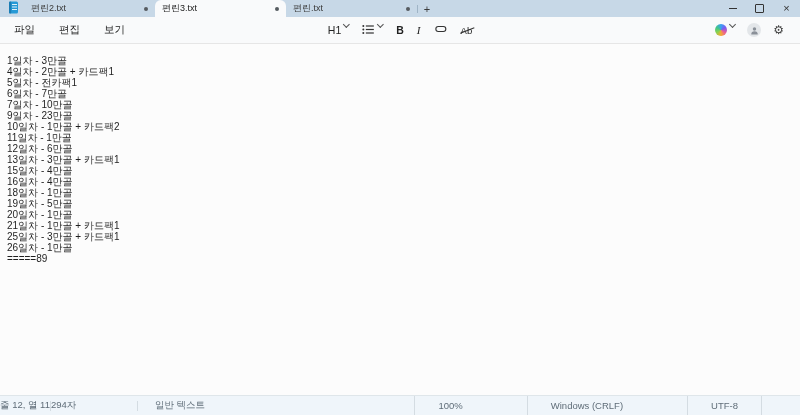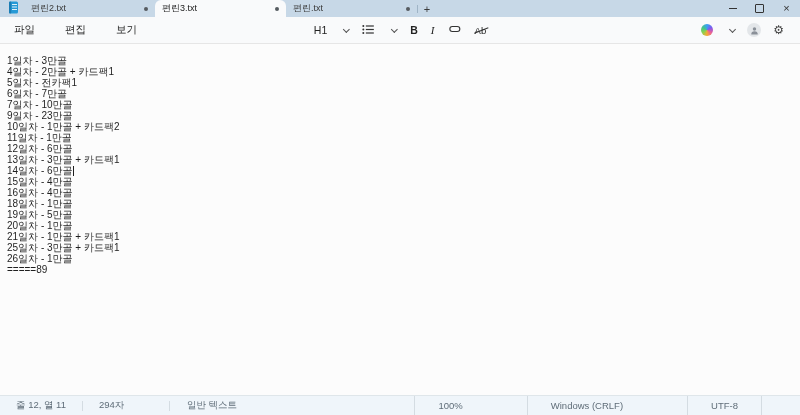--- a/index.html
+++ b/index.html
@@ -36,28 +36,28 @@
   .ctrl{width:27px;display:flex;align-items:center;justify-content:center;color:#333;}
   .min-glyph{width:8px;height:1px;background:#333;}
   .max-glyph{width:7px;height:7px;border:1px solid #333;border-radius:1px;}
   .close-glyph{font-size:11px;line-height:1;color:#333;}
 
   
   .menubar{
     height:26px;flex:0 0 auto;display:flex;align-items:center;
     background:#f9fafb;border-bottom:1px solid #e6e6e6;position:relative;
   }
-  .menus{display:flex;padding-left:4px;gap:10px;}
+  .menus{display:flex;padding-left:4px;gap:4px;}
   .menu-item{padding:3px 10px;font-size:10.5px;color:#1b1b1b;border-radius:4px;}
   .fmt-toolbar{
     position:absolute;left:50%;transform:translateX(-50%);
     display:flex;align-items:center;gap:3px;
   }
   .tool-btn{
-    display:flex;align-items:center;gap:17px;padding:2px 5px;border-radius:4px;
+    display:flex;align-items:flex-start;gap:3px;padding:2px 5px;border-radius:4px;
     font-size:10.5px;color:#222;
   }
   .chev{
     width:4px;height:4px;border-right:1px solid #555;border-bottom:1px solid #555;
     transform:rotate(45deg);margin-top:-2px;
   }
   .bold-glyph{font-weight:700;font-size:10.5px;}
   .italic-glyph{font-style:italic;font-family:"Liberation Serif",serif;font-size:11px;}
   .clearfmt{position:relative;font-size:9.5px;}
   .clearfmt::after{
@@ -86,21 +86,21 @@
   .caret{
     display:inline-block;width:1px;height:10px;background:#1f1f1f;
     vertical-align:text-bottom;
   }
 
   
   .statusbar{
     height:19px;flex:0 0 auto;background:#eff5fa;border-top:1px solid #dfe6ea;
     display:flex;align-items:center;font-size:9.5px;color:#5f6d78;
   }
-  .seg{padding:0 16px;white-space:nowrap;}
+  .seg{padding:0 0;white-space:nowrap;}
   .seg-sep{width:1px;height:10px;background:#d4dce2;}
   .seg.chars{width:86px;box-sizing:border-box;}
   .seg.doctype{padding-left:17px;font-family:Liberation Serif, serif;}
   .sb-right{margin-left:auto;display:flex;align-items:center;height:100%;}
   .rseg{display:flex;align-items:center;height:100%;padding:0 23px;border-left:1px solid #d4dce2;white-space:nowrap;margin-left:41px;}
   .sb-spacer{width:38px;height:100%;border-left:1px solid #d4dce2;}
 </style>
 </head>
 <body>
 
@@ -211,21 +211,20 @@
         <div class="line"><span>1일차 - 3만골</span></div>
         <div class="line"><span>4일차 - 2만골 + 카드팩1</span></div>
         <div class="line"><span>5일차 - 전카팩1</span></div>
         <div class="line"><span>6일차 - 7만골</span></div>
         <div class="line"><span>7일차 - 10만골</span></div>
         <div class="line"><span>9일차 - 23만골</span></div>
         <div class="line"><span>10일차 - 1만골 + 카드팩2</span></div>
         <div class="line"><span>11일차 - 1만골</span></div>
         <div class="line"><span>12일차 - 6만골</span></div>
         <div class="line"><span>13일차 - 3만골 + 카드팩1</span></div>
-        <div class="line"><span>14일차 - 6만골</span><span class="caret"></span></div>
         <div class="line"><span>15일차 - 4만골</span></div>
         <div class="line"><span>16일차 - 4만골</span></div>
         <div class="line"><span>18일차 - 1만골</span></div>
         <div class="line"><span>19일차 - 5만골</span></div>
         <div class="line"><span>20일차 - 1만골</span></div>
         <div class="line"><span>21일차 - 1만골 + 카드팩1</span></div>
         <div class="line"><span>25일차 - 3만골 + 카드팩1</span></div>
         <div class="line"><span>26일차 - 1만골</span></div>
         <div class="line"><span>=====89</span></div>
       </div>

